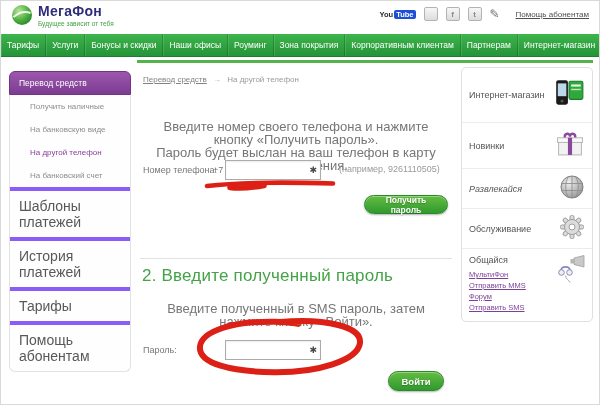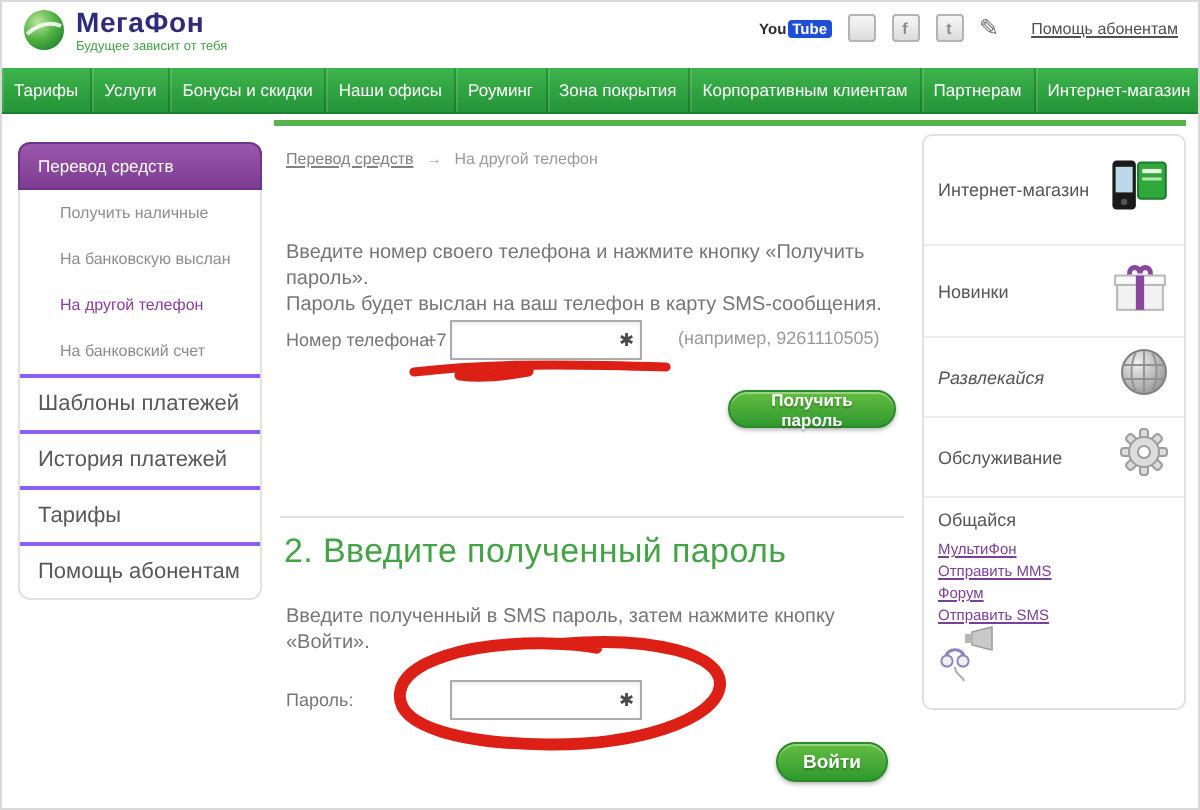--- a/index.html
+++ b/index.html
@@ -28,31 +28,31 @@
 
   .green-rule{position:absolute;top:59px;left:136px;width:456px;height:3px;background:#56b24b;}
 
   
   .left-sidebar{position:absolute;left:8px;top:70px;width:122px;}
   .ls-header{height:24px;background:linear-gradient(#9c57ac,#7c3c92);border:1px solid #6f3484;border-radius:6px 6px 0 0;
     color:#fff;font-size:8.5px;display:flex;align-items:center;padding-left:9px;box-sizing:border-box;cursor:pointer;}
   .ls-body{border:1px solid #e2e2e2;border-top:none;border-radius:0 0 6px 6px;background:#fefefe;}
   .ls-sub{padding:7px 5px 7px 20px;font-size:8px;color:#8d8d8d;cursor:pointer;}
   .ls-sub.active{color:#8a3f9b;}
-  .ls-item{padding:7px 5px 7px 9px;font-size:11px;color:#585858;border-top:2px solid #8b5cf6;cursor:pointer;}
+  .ls-item{padding:7px 5px 7px 9px;font-size:14px;color:#585858;border-top:4px solid #8b5cf6;cursor:pointer;}
 
   
   .main-panel{position:absolute;left:136px;top:62px;width:320px;height:400px;background:#fff;}
   .breadcrumb{position:absolute;top:12px;left:6px;font-size:8px;color:#828282;}
   .bc-link{text-decoration:underline;cursor:pointer;}
   .bc-sep{color:#b0b0b0;margin:0 4px;font-size:8px;}
   .bc-current{color:#9a9a9a;}
   .sec-title{position:absolute;left:5px;font-size:17px;color:#44a347;letter-spacing:.2px;}
   .t1{top:25px;} .t2{top:203px;}
-  .para{position:absolute;left:6px;font-size:10px;color:#767676;line-height:13px;width:306px;}
+  .para{position:absolute;left:6px;font-size:13px;color:#767676;line-height:13px;width:306px;text-align:center;}
   .p1{top:57px;} .p2{top:239px;}
   .form-label{position:absolute;left:6px;font-size:9px;color:#767676;}
   .fl1{top:102px;} .fl2{top:282px;}
   .prefix{position:absolute;left:76px;top:102px;font-size:9px;color:#767676;}
   .input-wrap{position:absolute;width:96px;height:20px;background:#fff;border:1px solid #ababab;box-sizing:border-box;
     box-shadow:inset 0 1px 2px rgba(0,0,0,.08);}
   .iw1{left:88px;top:97px;} .iw2{left:88px;top:277px;}
   .input-wrap input{position:absolute;left:2px;top:1px;width:78px;height:16px;border:none;outline:none;font-size:9px;
     font-family:"Liberation Sans",sans-serif;background:transparent;}
   .req{position:absolute;right:3px;top:4px;font-size:9px;color:#4a4a4a;}
@@ -70,21 +70,21 @@
   .red-underline path,.red-circle path{stroke:#dc2015;fill:none;stroke-linecap:round;}
 
   
   .right-sidebar{position:absolute;left:460px;top:66px;width:132px;background:#fff;border:1px solid #e0e0e0;
     border-radius:5px;box-sizing:border-box;}
   .rs-row{display:flex;align-items:center;justify-content:space-between;padding:6px 7px;border-top:1px solid #ececec;cursor:pointer;}
   .rs-row:first-child{border-top:none;}
   .rs-label{font-size:9px;color:#555;}
   .rs-icon{flex:0 0 auto;}
   .rs-r1{height:42px;} .rs-r2{height:33px;} .rs-r3{height:27px;font-style:italic;} .rs-r4{height:27px;}
-  .rs-comm{display:flex;justify-content:space-between;padding:6px 7px 8px 7px;border-top:1px solid #ececec;flex-direction:column;}
+  .rs-comm{display:flex;justify-content:space-between;padding:6px 7px 8px 7px;border-top:1px solid #ececec;}
   .rs-links{margin-top:4px;}
   .rs-link{font-size:7.5px;color:#7b3f9a;text-decoration:underline;line-height:11px;cursor:pointer;}
 </style>
 </head>
 <body>
 
 <div class="screen">
 
   <header class="top-header">
     <div class="logo">
@@ -130,21 +130,21 @@
     <span class="nav-item">Партнерам</span>
     <span class="nav-item">Интернет-магазин</span>
   </nav>
 
   <div class="green-rule"></div>
 
   <aside class="left-sidebar">
     <div class="ls-header">Перевод средств</div>
     <div class="ls-body">
       <div class="ls-sub">Получить наличные</div>
-      <div class="ls-sub">На банковскую выслан</div>
+      <div class="ls-sub">На банковскую виде</div>
       <div class="ls-sub active">На другой телефон</div>
       <div class="ls-sub">На банковский счет</div>
       <div class="ls-item">Шаблоны платежей</div>
       <div class="ls-item">История платежей</div>
       <div class="ls-item">Тарифы</div>
       <div class="ls-item">Помощь абонентам</div>
     </div>
   </aside>
 
   <main class="main-panel">

